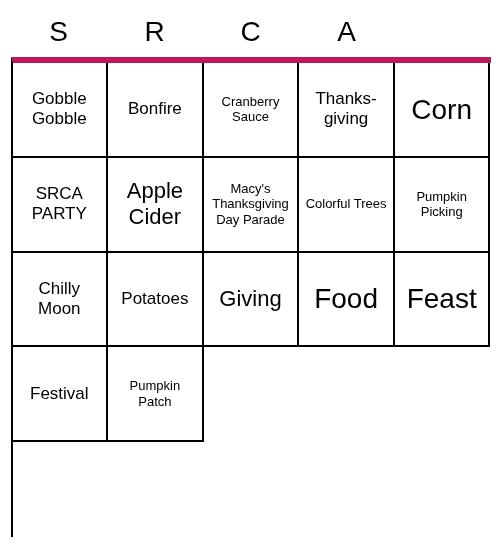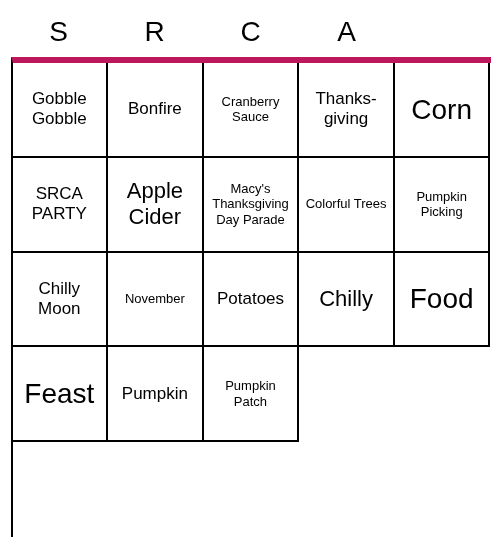--- a/index.html
+++ b/index.html
@@ -123,34 +123,31 @@
       <div class="cell">
         <span class="cell-text small">Colorful Trees</span>
       </div>
       <div class="cell">
         <span class="cell-text small">Pumpkin Picking</span>
       </div>
       <div class="cell">
         <span class="cell-text medium">Chilly Moon</span>
       </div>
       <div class="cell">
-        <span class="cell-text small">November</span>
-      </div>
-      <div class="cell">
         <span class="cell-text medium">Potatoes</span>
       </div>
       <div class="cell">
-        <span class="cell-text large">Chilly</span>
+        <span class="cell-text large">Giving</span>
       </div>
       <div class="cell">
         <span class="cell-text xlarge">Food</span>
       </div>
       <div class="cell">
         <span class="cell-text xlarge">Feast</span>
       </div>
       <div class="cell">
-        <span class="cell-text medium">Pumpkin</span>
+        <span class="cell-text medium">Festival</span>
       </div>
       <div class="cell">
         <span class="cell-text small">Pumpkin Patch</span>
       </div>
     </div>
 </div>
 
 </body></html>

